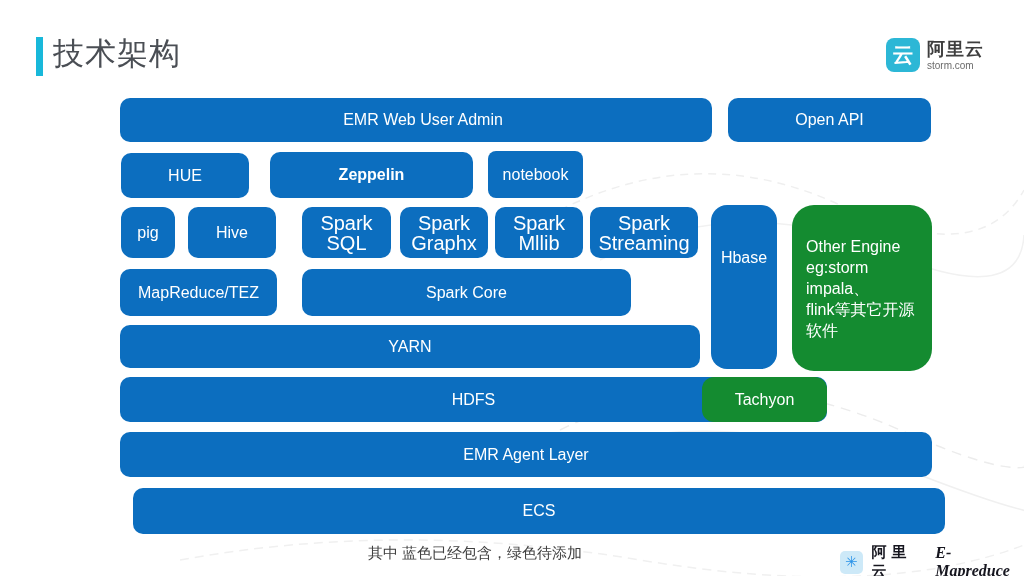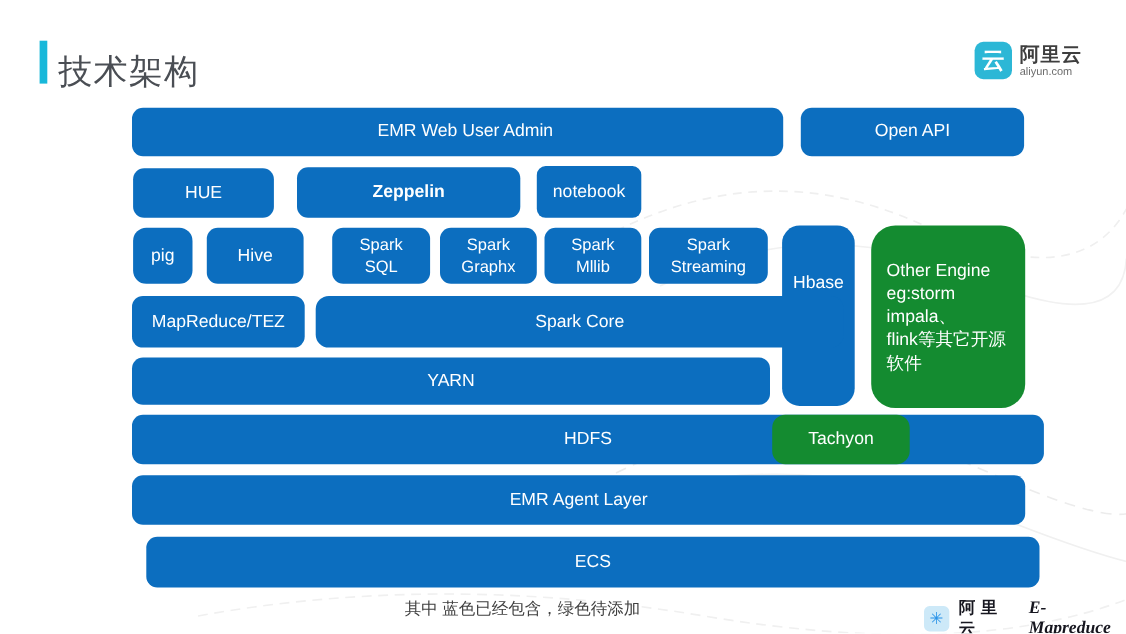--- a/index.html
+++ b/index.html
@@ -10,55 +10,55 @@
   *{margin:0;padding:0;box-sizing:border-box;}
   html,body{background:#ffffff;}
   body{font-family:"Liberation Sans","DejaVu Sans",sans-serif;}
   .canvas{position:relative;width:1024px;height:576px;background:#ffffff;overflow:hidden;}
 
   
   .waves{position:absolute;left:0;top:0;width:1024px;height:576px;pointer-events:none;}
 
   
   .accent-bar{position:absolute;left:36px;top:37px;width:7px;height:39px;background:var(--cyan);}
-  .page-title{position:absolute;left:53px;top:44px;font-size:31px;color:#4a4e54;letter-spacing:1px;}
+  .page-title{position:absolute;left:53px;top:33px;font-size:31px;color:#4a4e54;letter-spacing:1px;}
 
   
   .logo{position:absolute;left:886px;top:38px;display:flex;align-items:flex-start;}
   .logo-icon{width:34px;height:34px;background:#2cb7d6;border-radius:8px;display:flex;align-items:center;justify-content:center;color:#fff;font-size:21px;font-weight:bold;}
   .logo-text{margin-left:7px;display:flex;flex-direction:column;justify-content:center;padding-top:2px;}
   .logo-brand{font-size:18px;font-weight:bold;color:#3e3e3e;line-height:18px;letter-spacing:1px;}
   .logo-domain{font-size:10px;color:#6b6b6b;line-height:12px;margin-top:2px;}
 
   
   .blk{position:absolute;background:var(--blue);color:#fff;border-radius:10px;
        display:flex;align-items:center;justify-content:center;text-align:center;
        font-size:16px;line-height:20px;}
   .green{background:var(--green);}
   .pre{white-space:pre-line;}
-  .sm{font-size:15px;}
+  .sm{font-size:20px;}
 
   .b-emr-admin{left:120px;top:98px;width:592px;height:44px;padding-left:14px;}
   .b-open-api{left:728px;top:98px;width:203px;height:44px;}
   .b-hue{left:121px;top:153px;width:128px;height:45px;}
   .b-zeppelin{left:270px;top:152px;width:203px;height:46px;font-weight:bold;}
   .b-notebook{left:488px;top:151px;width:95px;height:47px;border-radius:8px;}
   .b-pig{left:121px;top:207px;width:54px;height:51px;border-radius:12px;}
   .b-hive{left:188px;top:207px;width:88px;height:51px;}
   .b-spark-sql{left:302px;top:207px;width:89px;height:51px;}
   .b-spark-graphx{left:400px;top:207px;width:88px;height:51px;}
   .b-spark-mllib{left:495px;top:207px;width:88px;height:51px;}
   .b-spark-streaming{left:590px;top:207px;width:108px;height:51px;}
   .b-hbase{left:711px;top:205px;width:66px;height:164px;border-radius:16px;padding-bottom:58px;}
   .b-other-engine{left:792px;top:205px;width:140px;height:166px;border-radius:22px;
                   justify-content:flex-start;text-align:left;padding-left:14px;line-height:21px;}
   .b-mapreduce{left:120px;top:269px;width:157px;height:47px;}
-  .b-spark-core{left:287px;top:269px;width:480px;height:47px;border-radius:12px;}
+  .b-spark-core{left:302px;top:269px;width:329px;height:47px;}
   .b-yarn{left:120px;top:325px;width:580px;height:43px;}
-  .b-hdfs{left:120px;top:377px;width:829px;height:45px;}
+  .b-hdfs{left:120px;top:377px;width:707px;height:45px;}
   .b-tachyon{left:702px;top:377px;width:125px;height:45px;border-radius:12px;}
   .b-agent{left:120px;top:432px;width:812px;height:45px;}
   .b-ecs{left:133px;top:488px;width:812px;height:46px;}
 
   
   .caption{position:absolute;left:240px;top:544px;width:470px;text-align:center;
            font-size:15px;color:#404040;}
   .footer-logo{position:absolute;left:840px;top:543px;display:flex;align-items:center;}
   .snowflake{width:23px;height:23px;background:#cde9f8;border-radius:5px;
              display:flex;align-items:center;justify-content:center;
@@ -81,21 +81,21 @@
     <path d="M180 560 Q 400 520, 640 560 T 1024 545" fill="none" stroke="#f0f0f0" stroke-width="1.5" stroke-dasharray="9 6"></path>
   </svg>
 
   <div class="accent-bar"></div>
   <div class="page-title">技术架构</div>
 
   <div class="logo">
     <div class="logo-icon">云</div>
     <div class="logo-text">
       <span class="logo-brand">阿里云</span>
-      <span class="logo-domain">aliyun.com</span>
+      <span class="logo-domain">storm.com</span>
     </div>
   </div>
 
   <div>
     <div class="blk b-emr-admin">EMR Web User Admin</div>
     <div class="blk b-open-api">Open API</div>
 
     <div class="blk b-hue">HUE</div>
     <div class="blk b-zeppelin">Zeppelin</div>
     <div class="blk b-notebook">notebook</div>

